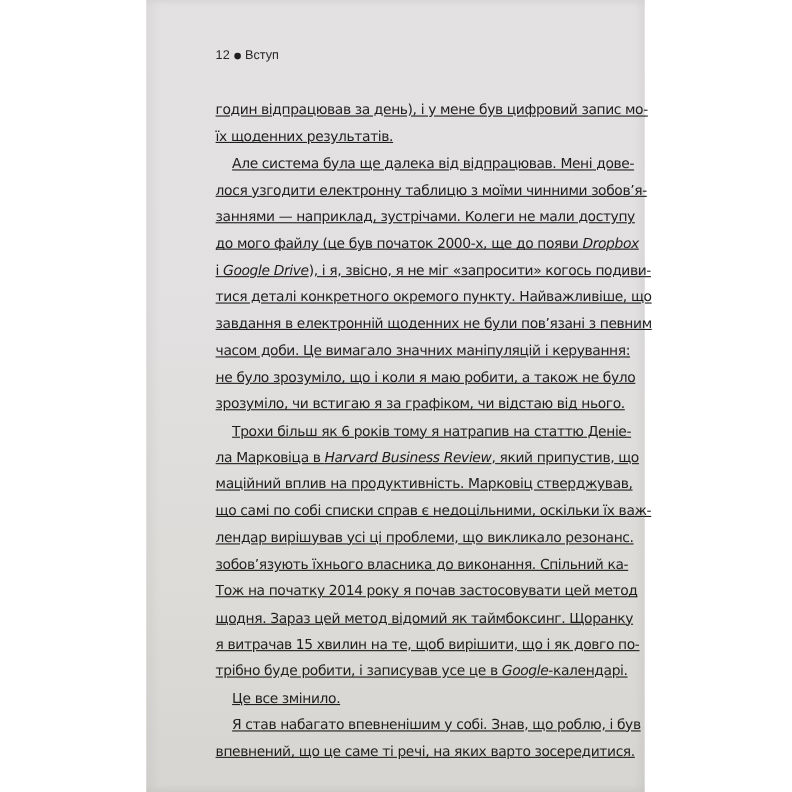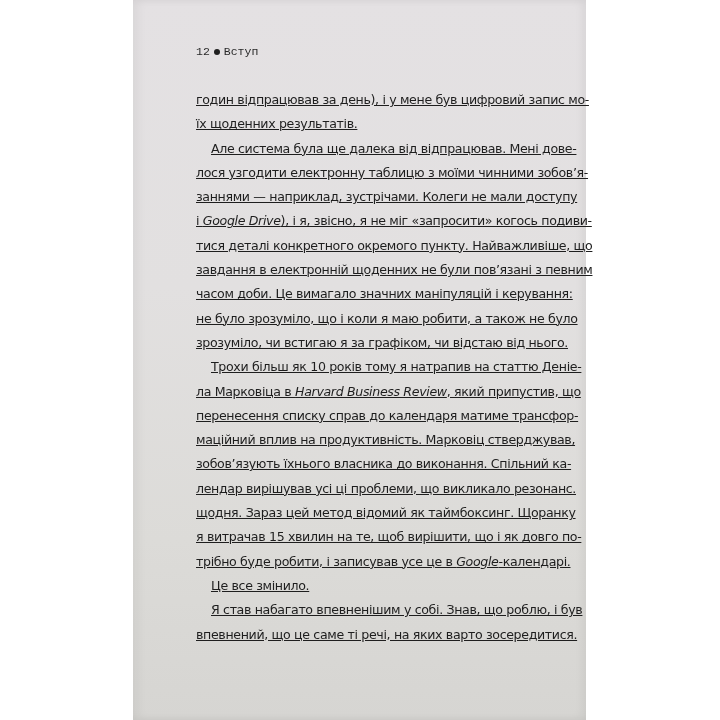--- a/index.html
+++ b/index.html
@@ -16,21 +16,21 @@
     top: 0;
     width: 453px;
     height: 720px;
     background: linear-gradient(180deg, #e4e1e3 0%, #e2e0e0 40%, #dcdbd8 75%, #d6d5d2 100%);
     box-shadow: inset 6px 0 10px rgba(0,0,0,0.04), inset -4px 0 8px rgba(0,0,0,0.05);
   }
   .running-head {
     position: absolute;
     left: 63px;
     top: 45px;
-    font-family: Liberation Mono, monospace;
+    font-family: Liberation Sans, sans-serif;
     font-size: 11.5px;
     color: #2a2a2a;
     display: flex;
     align-items: center;
     gap: 4px;
   }
   .running-head .bullet {
     display: inline-block;
     width: 6px;
     height: 6px;
@@ -74,32 +74,34 @@
     <span>12</span>
     <span class="bullet"></span>
     <span>Вступ</span>
   </div>
   <div class="body-text" id="body-text">
       <span class="line">годин відпрацював за день), і у мене був цифровий запис мо-</span>
       <span class="line last">їх щоденних результатів.</span>
       <span class="line indent">Але система була ще далека від відпрацював. Мені дове-</span>
       <span class="line">лося узгодити електронну таблицю з моїми чинними зобов’я-</span>
       <span class="line">заннями — наприклад, зустрічами. Колеги не мали доступу</span>
+      <span class="line">до мого файлу (це був початок 2000-х, ще до появи <i>Dropbox</i></span>
       <span class="line">і <i>Google Drive</i>), і я, звісно, я не міг «запросити» когось подиви-</span>
       <span class="line">тися деталі конкретного окремого пункту. Найважливіше, що</span>
       <span class="line">завдання в електронній щоденних не були пов’язані з певним</span>
       <span class="line">часом доби. Це вимагало значних маніпуляцій і керування:</span>
       <span class="line">не було зрозуміло, що і коли я маю робити, а також не було</span>
       <span class="line last">зрозуміло, чи встигаю я за графіком, чи відстаю від нього.</span>
-      <span class="line indent">Трохи більш як 10 років тому я натрапив на статтю Деніе-</span>
+      <span class="line indent">Трохи більш як 6 років тому я натрапив на статтю Деніе-</span>
       <span class="line">ла Марковіца в <i>Harvard Business Review</i>, який припустив, що</span>
-      <span class="line">перенесення списку справ до календаря матиме трансфор-</span>
       <span class="line">маційний вплив на продуктивність. Марковіц стверджував,</span>
+      <span class="line">що самі по собі списки справ є недоцільними, оскільки їх важ-</span>
+      <span class="line">лендар вирішував усі ці проблеми, що викликало резонанс.</span>
       <span class="line">зобов’язують їхнього власника до виконання. Спільний ка-</span>
-      <span class="line">лендар вирішував усі ці проблеми, що викликало резонанс.</span>
+      <span class="line">Тож на початку 2014 року я почав застосовувати цей метод</span>
       <span class="line">щодня. Зараз цей метод відомий як таймбоксинг. Щоранку</span>
       <span class="line">я витрачав 15 хвилин на те, щоб вирішити, що і як довго по-</span>
       <span class="line last">трібно буде робити, і записував усе це в <i>Google</i>-календарі.</span>
       <span class="line indent last">Це все змінило.</span>
       <span class="line indent">Я став набагато впевненішим у собі. Знав, що роблю, і був</span>
       <span class="line">впевнений, що це саме ті речі, на яких варто зосередитися.</span>
     </div>
 </div>
 
 </body></html>

